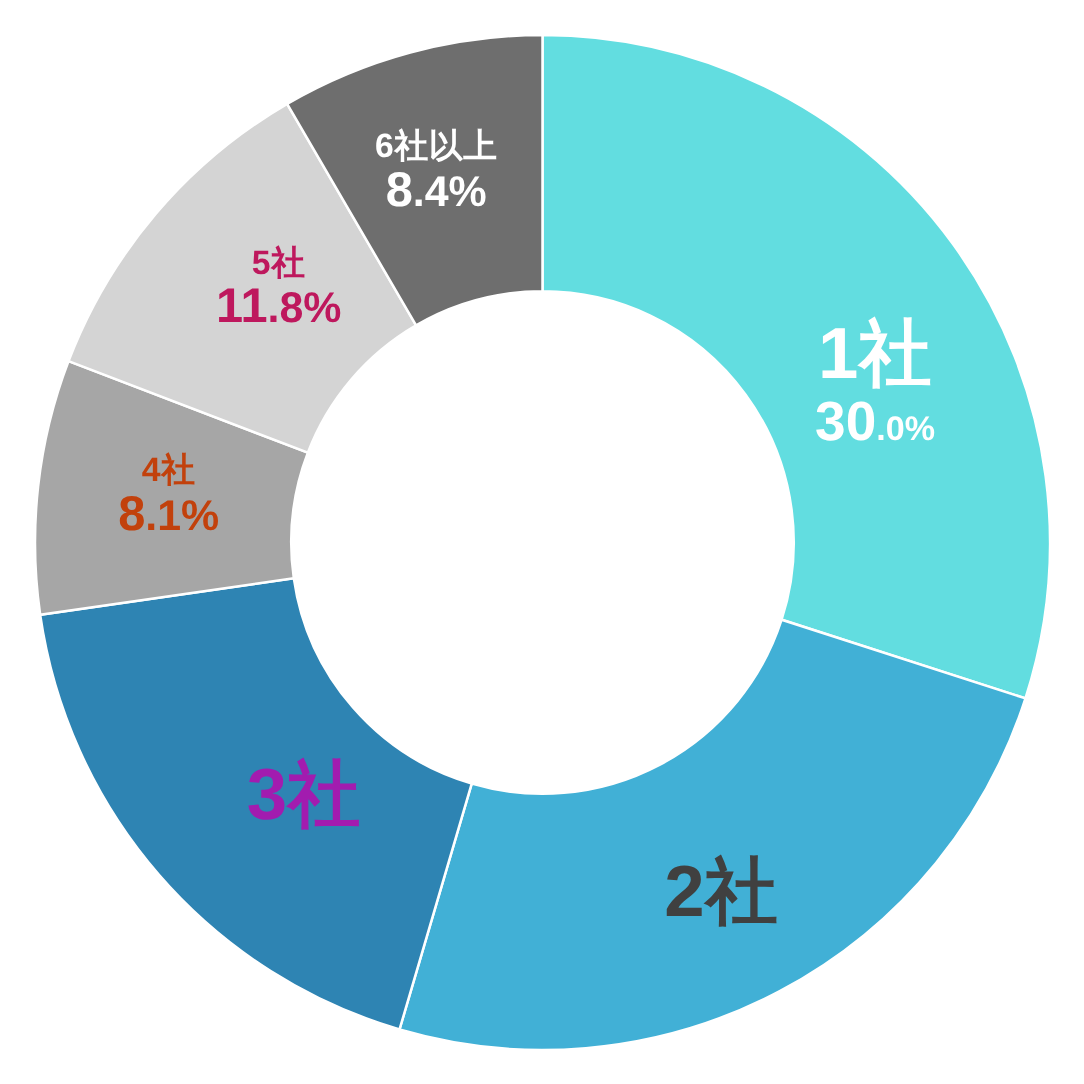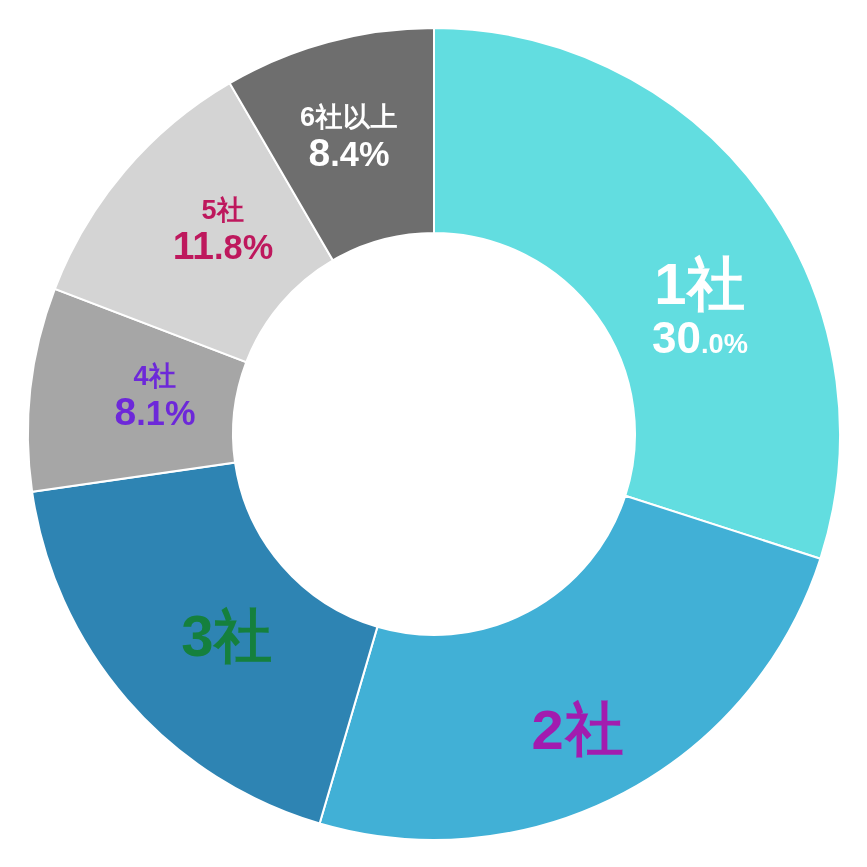--- a/index.html
+++ b/index.html
@@ -82,27 +82,27 @@
         <path d="M 32.13 491.78 A 406 406 0 0 1 54.84 288.84 L 246.29 362.13 A 201 201 0 0 0 235.05 462.61 Z" fill="#a6a6a6" stroke="#ffffff" stroke-width="2"></path>
         <path d="M 54.84 288.84 A 406 406 0 0 1 229.71 83.14 L 332.86 260.30 A 201 201 0 0 0 246.29 362.13 Z" fill="#d4d4d4" stroke="#ffffff" stroke-width="2"></path>
         <path d="M 229.71 83.14 A 406 406 0 0 1 434.00 28.00 L 434.00 233.00 A 201 201 0 0 0 332.86 260.30 Z" fill="#6e6e6e" stroke="#ffffff" stroke-width="2"></path>
       </g>
   </svg>
   <div id="labels-layer">
       <div class="slice-label size-lg" style="left: 700px; top: 293px; color: rgb(255, 255, 255);">
         <span class="label-name">1社</span>
         <span class="label-value"><span class="int">30</span><span class="dec">.0%</span></span>
       </div>
-      <div class="slice-label size-lg" style="left: 577px; top: 720px; color: #a21caf; font-family: Liberation Mono, monospace;">
+      <div class="slice-label size-lg" style="left: 577px; top: 700px; color: #404040;">
         <span class="label-name">2社</span>
       </div>
-      <div class="slice-label size-lg" style="left: 227px; top: 622px; color: #15803d;">
+      <div class="slice-label size-lg" style="left: 243px; top: 622px; color: #a21caf;">
         <span class="label-name">3社</span>
       </div>
-      <div class="slice-label size-sm" style="left: 155px; top: 397px; color: #6d28d9;">
+      <div class="slice-label size-sm" style="left: 135px; top: 397px; color: #c2410c;">
         <span class="label-name">4社</span>
         <span class="label-value"><span class="int">8</span><span class="dec">.1%</span></span>
       </div>
       <div class="slice-label size-sm" style="left: 223px; top: 231px; color: #be185d;">
         <span class="label-name">5社</span>
         <span class="label-value"><span class="int">11</span><span class="dec">.8%</span></span>
       </div>
       <div class="slice-label size-sm" style="left: 349px; top: 138px; color: rgb(255, 255, 255);">
         <span class="label-name">6社以上</span>
         <span class="label-value"><span class="int">8</span><span class="dec">.4%</span></span>

